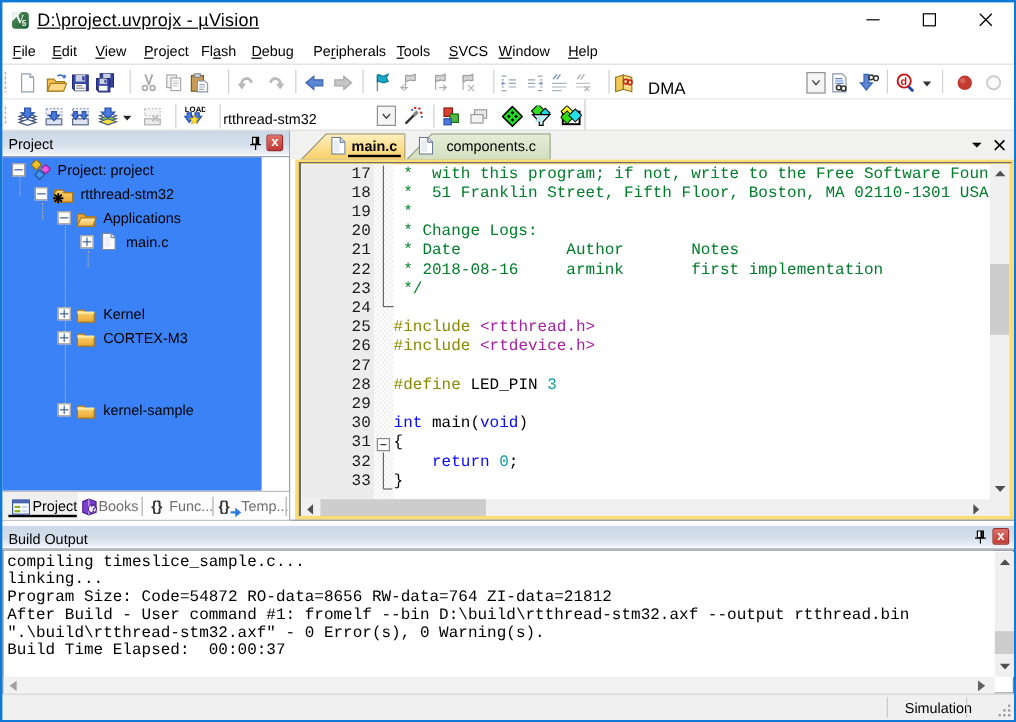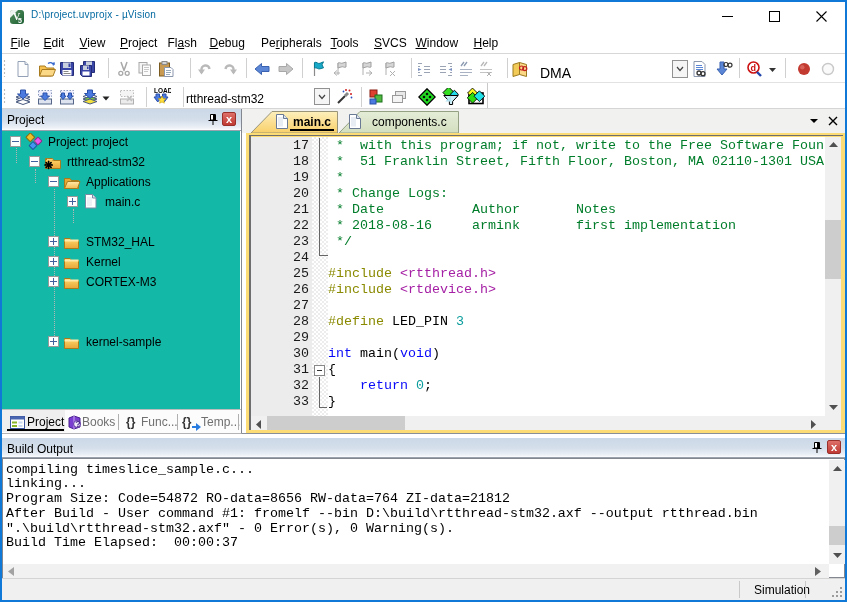--- a/index.html
+++ b/index.html
@@ -7,21 +7,21 @@
 body { font-family:"Liberation Sans", sans-serif; position:relative; background:#fff; }
 .abs { position:absolute; }
 #bt,#bb,#bl,#br { position:absolute; background:#1079d8; z-index:50; }
 #bt { left:0; top:0; width:847px; height:2px; }
 #bb { left:0; top:600px; width:847px; height:2px; }
 #bl { left:0; top:0; width:2px; height:602px; }
 #br { left:845px; top:0; width:2px; height:602px; }
 
 
 #titlebar { position:absolute; left:2px; top:2px; width:843px; height:29px; background:#fff; }
-#titletext { position:absolute; left:29px; top:7px; font-size:10px; letter-spacing:0.2px; color:#0369a1; }
+#titletext { position:absolute; left:29px; top:7px; font-size:15px; letter-spacing:0.2px; color:#000000;text-decoration:underline; }
 #uvicon { position:absolute; left:8px; top:8px; width:14px; height:14px; border-radius:3px; background:linear-gradient(135deg,#57925f,#1d5e33); overflow:hidden; }
 #uvicon .tri { position:absolute; left:0px; top:0px; width:0; height:0; border-left:8px solid rgba(255,255,255,.9); border-bottom:8px solid transparent; }
 #uvicon .v { position:absolute; left:3px; top:1px; color:#fff; font-size:10px; font-weight:bold; font-family:"Liberation Serif",serif; }
 #uvicon .f { position:absolute; right:2px; bottom:0px; color:#fff; font-size:7px; font-weight:bold; }
 .winbtn { position:absolute; top:0; width:47px; height:29px; }
 
 
 #menubar { position:absolute; left:2px; top:31px; width:843px; height:23px; background:#fff; border-bottom:1px solid #d7d7d7; font-size:12px; color:#000; }
 #menubar span.mi { position:absolute; top:5px; }
 u.u { text-decoration:underline; }
@@ -33,21 +33,21 @@
   background-image:radial-gradient(circle, #bbb 40%, transparent 45%); background-size:3px 4px; }
 .tsep { position:absolute; top:4px; width:1px; height:20px; background:#d0d0d0; }
 .ticon { position:absolute; width:18px; height:18px; }
 
 
 #projpanel { position:absolute; left:2px; top:109px; width:240px; height:324.5px; background:#fff; border-right:1px solid #828790; border-bottom:1px solid #b4b4b4; }
 .panelhdr { background:linear-gradient(#cbd8e7,#d5dfeb 55%,#edf1f7 90%,#fdfdfe); border-bottom:1px solid #99a1ad; }
 #projhdr { position:absolute; left:0; top:0; width:239px; height:22px; }
 .panelhdr .t { position:absolute; left:5px; top:4px; font-size:12px; color:#000; }
 .xbtn { position:absolute; width:14px; height:14px; background:linear-gradient(#dd7069,#c03a34); border:1px solid #99302b; border-radius:2px; color:#fff; font-size:11px; font-weight:bold; text-align:center; line-height:12px; font-family:"Liberation Sans",sans-serif; }
-#tree { position:absolute; left:0; top:22px; width:238px; height:277.5px; background:#14b8a6; overflow:hidden; font-size:12px; }
+#tree { position:absolute; left:0; top:22px; width:216px; height:277.5px; background:#3b82f6; overflow:hidden; font-size:12px; }
 .trow { position:absolute; height:20px; white-space:nowrap; }
 .trow .txt { position:absolute; top:3px; color:#000; }
 .ebox { position:absolute; width:11px; height:11px; background:#fff; border:1px solid #999; z-index:3; }
 .ebox .h { position:absolute; left:1px; top:4px; width:7px; height:1px; background:#44629e; }
 .ebox .vv { position:absolute; left:4px; top:1px; width:1px; height:7px; background:#44629e; }
 .dot { position:absolute; border-left:1px dotted #b5b5b5; width:0; }
 #projtabs { position:absolute; left:0; top:299.5px; width:239px; height:24px; background:#fcfcfc; border-top:1px solid #bdbdbd; font-size:12px; color:#707070; }
 #projtabs .active { position:absolute; left:0px; top:0px; width:63px; height:22px; background:#efefef; }
 #projtabs .ul { position:absolute; left:5px; top:19.5px; width:57px; height:2px; background:#000; }
 #projtabs span { position:absolute; top:5px; }
@@ -435,31 +435,20 @@
           <span class="h"></span>
           <span class="vv"></span>
         </div>
       <svg class="abs" style="left:82px;top:1px" width="13" height="16" viewBox="0 0 13 16">
           <path d="M1.5 1.5 h7 l3.5 3.5 v10 h-10.5 z" fill="#fff" stroke="#7a8aa5"></path>
           <path d="M8.5 1.5 v3.5 h3.5" fill="#dde4f0" stroke="#7a8aa5"></path>
           <rect x="3" y="4" width="5" height="9" fill="#eef1f6"></rect>
         </svg>
       <span class="txt" style="left:103px">main.c</span>
     </div>
-    <div class="trow" style="left:0;top:100.5px;width:238px">
-      <div class="ebox plus" style="left:46px;top:4.5px">
-          <span class="h"></span>
-          <span class="vv"></span>
-        </div>
-      <svg class="abs" style="left:61px;top:3px" width="18" height="15" viewBox="0 0 18 15">
-          <path d="M1.5 3.5 h5.5 l1.5 2 h7 v8 h-14 z" fill="url(#fgrad)" stroke="#a87b1e"></path>
-          <path d="M1.5 5.5 h14" stroke="#ffe9a8" stroke-width="2"></path>
-        </svg>
-      <span class="txt" style="left:84px">STM32_HAL</span>
-    </div>
     <div class="trow" style="left:0;top:120.5px;width:238px">
       <div class="ebox plus" style="left:46px;top:4.5px">
           <span class="h"></span>
           <span class="vv"></span>
         </div>
       <svg class="abs" style="left:61px;top:3px" width="18" height="15" viewBox="0 0 18 15">
           <path d="M1.5 3.5 h5.5 l1.5 2 h7 v8 h-14 z" fill="url(#fgrad)" stroke="#a87b1e"></path>
           <path d="M1.5 5.5 h14" stroke="#ffe9a8" stroke-width="2"></path>
         </svg>
       <span class="txt" style="left:84px">Kernel</span>

